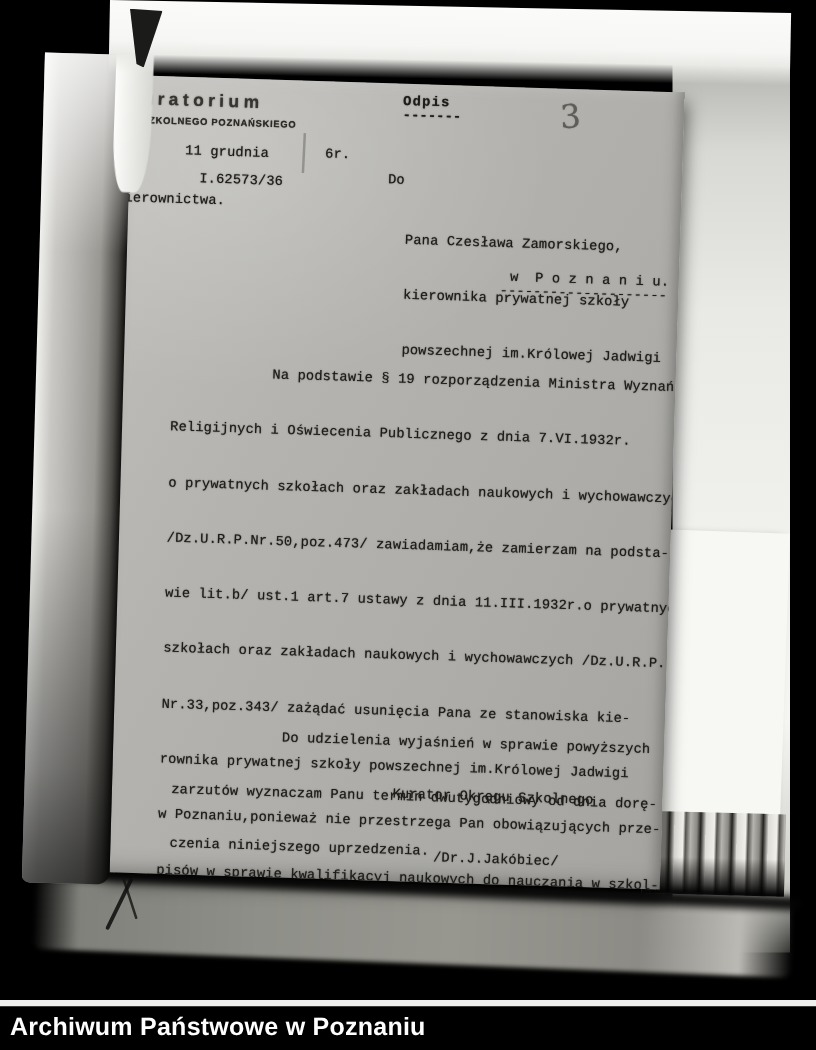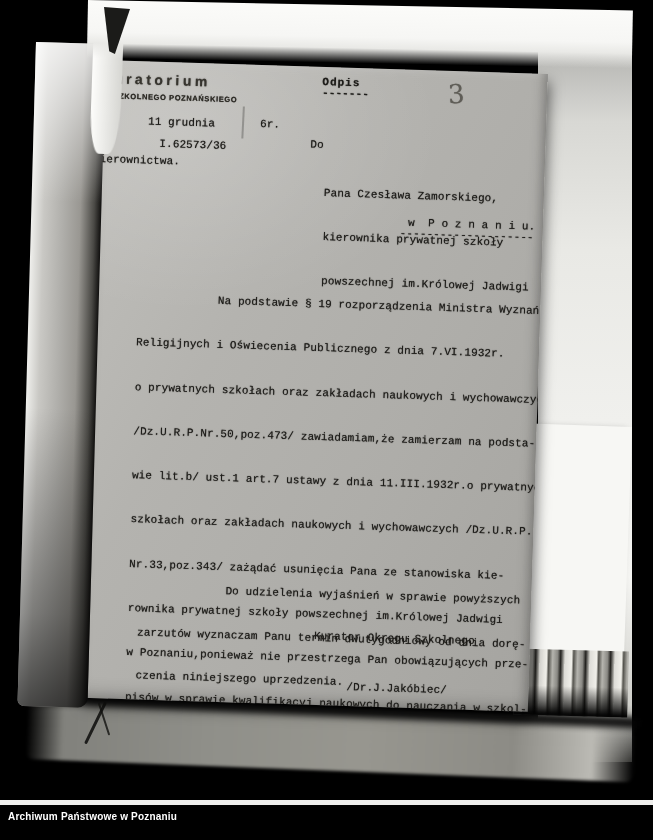--- a/index.html
+++ b/index.html
@@ -77,21 +77,21 @@
   .flap{left:104px;top:7px;width:26px;height:47px;background:#1b1b19;
     clip-path:polygon(0 0,100% 4%,42% 100%,20% 94%);}
   .twig1{left:94px;top:700px;width:3px;height:46px;background:#0c0c0a;
     transform:rotate(26deg);opacity:.85;border-radius:2px;}
   .twig2{left:103px;top:702px;width:2px;height:34px;background:#12120f;
     transform:rotate(-18deg);opacity:.8;border-radius:2px;}
 
   
   .bottom-bar{left:0;top:794px;width:653px;height:46px;background:#000;}
   .bottom-line{left:0;top:800px;width:653px;height:5px;background:#efefed;}
-  .archive-label{left:8px;top:811px;font-size:10px;font-weight:700;color:#fff;
+  .archive-label{left:8px;top:811px;font-size:20px;font-weight:700;color:#fff;
     letter-spacing:.2px;font-family:"Liberation Sans",sans-serif;}
 </style>
 </head>
 <body>
 
 <div class="photo">
 
   <div class="right-col"></div>
   <div class="white-page"></div>
   <div class="page-stripes"></div>

